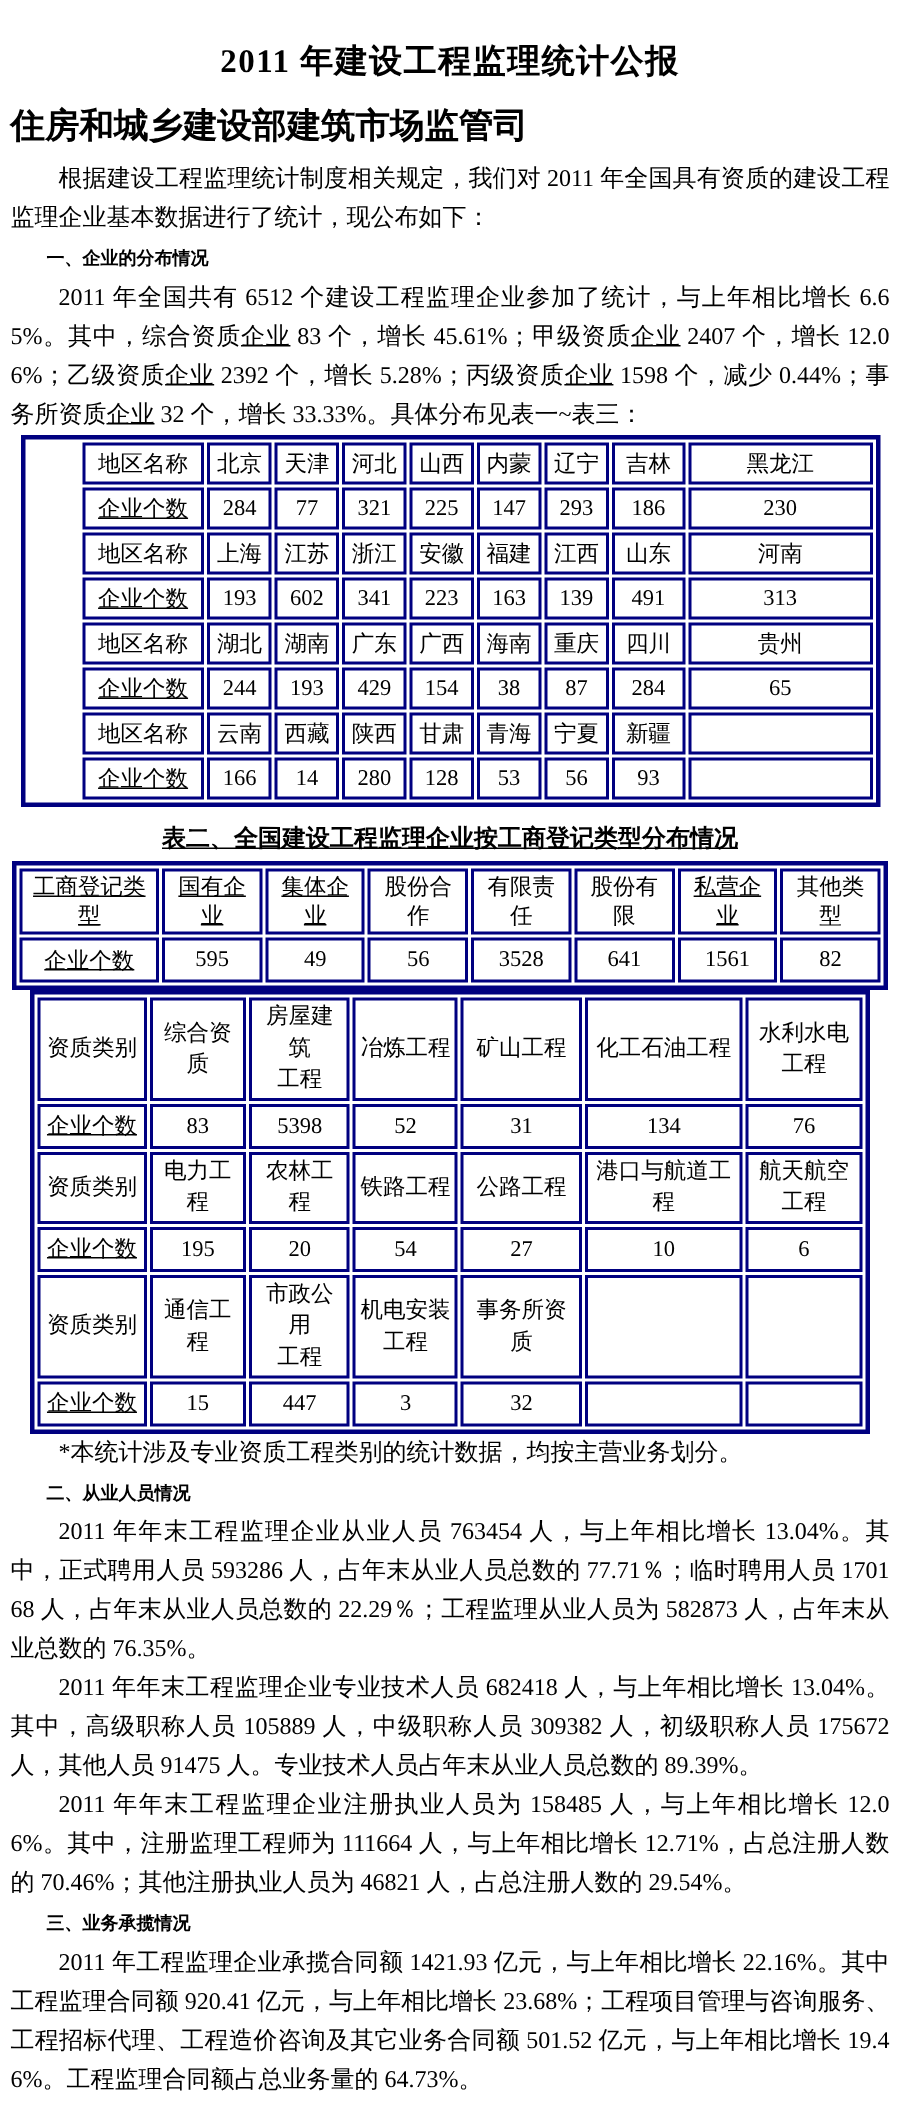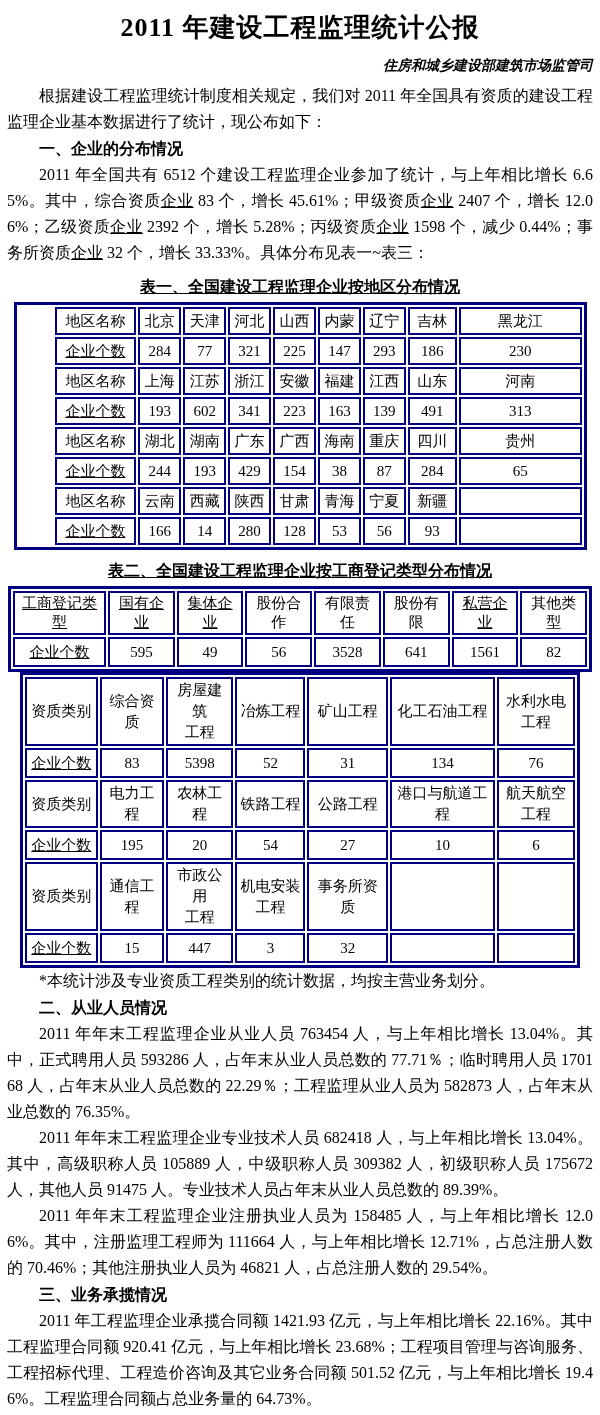--- a/index.html
+++ b/index.html
@@ -1,21 +1,21 @@
 <!DOCTYPE html>
 <html><head>
 <meta charset="utf-8">
 <style>
   html,body{margin:0;padding:0;background:#fff;}
   body{width:600px;color:#000;font-family:"Liberation Serif","DejaVu Serif",serif;}
   .page{width:600px;box-sizing:border-box;padding:6px 7px 12px 7px;}
-  .title{font-size:26px;font-weight:bold;text-align:center;margin:4px 0 12px 0;letter-spacing:1px;}
-  .subtitle{font-size:14px;font-weight:bold;text-align:right;margin:0 0 8px 0;font-style:italic;}
+  .title{font-size:22px;font-weight:bold;text-align:center;margin:20px 0 12px 0;letter-spacing:1px;}
+  .subtitle{font-size:23px;font-weight:bold;text-align:left;margin:0 0 8px 0;}
   .para{font-size:16px;line-height:26px;margin:0;text-indent:2em;text-align:justify;word-break:break-all;}
-  .heading{font-size:16px;line-height:27px;margin:0;text-indent:2em;font-weight:bold;}
+  .heading{font-size:12px;line-height:27px;margin:0;text-indent:2em;font-weight:bold;}
   .tcaption{font-size:16px;font-weight:bold;text-align:center;text-decoration:underline;margin:11px 0 4px 0;}
   table.t{border-collapse:separate;border-spacing:2px;border:3px solid #000080;margin:0 auto;table-layout:fixed;}
   table.t td{border:2px solid #000080;text-align:center;vertical-align:middle;font-size:15px;padding:1px 2px;height:22px;overflow:hidden;}
   table.t1{width:573px;padding-left:36px;}
   table.t2{width:584px;}
   table.t2 td{height:24px;}
   table.t3{width:560px;}
   table.t3 td{height:24px;line-height:21px;}
   u{text-decoration:underline;}
 </style>
@@ -25,21 +25,20 @@
 <div class="page">
 
   <div class="title">2011 年建设工程监理统计公报</div>
   <div class="subtitle">住房和城乡建设部建筑市场监管司</div>
 
   <p class="para">根据建设工程监理统计制度相关规定，我们对 2011 年全国具有资质的建设工程监理企业基本数据进行了统计，现公布如下：</p>
 
   <p class="heading">一、企业的分布情况</p>
   <p class="para">2011 年全国共有 6512 个建设工程监理企业参加了统计，与上年相比增长 6.65%。其中，综合资质<u>企业</u> 83 个，增长 45.61%；甲级资质<u>企业</u> 2407 个，增长 12.06%；乙级资质<u>企业</u> 2392 个，增长 5.28%；丙级资质<u>企业</u> 1598 个，减少 0.44%；事务所资质<u>企业</u> 32 个，增长 33.33%。具体分布见表一~表三：</p>
 
-  <div class="tcaption">表一、全国建设工程监理企业按地区分布情况</div>
   <table class="t t1">
     <colgroup>
       <col style="width:16%">
         <col style="width:8.4%">
         <col style="width:8.4%">
         <col style="width:8.4%">
       <col style="width:8.4%">
         <col style="width:8.4%">
         <col style="width:8.4%">
         <col style="width:9.6%">

